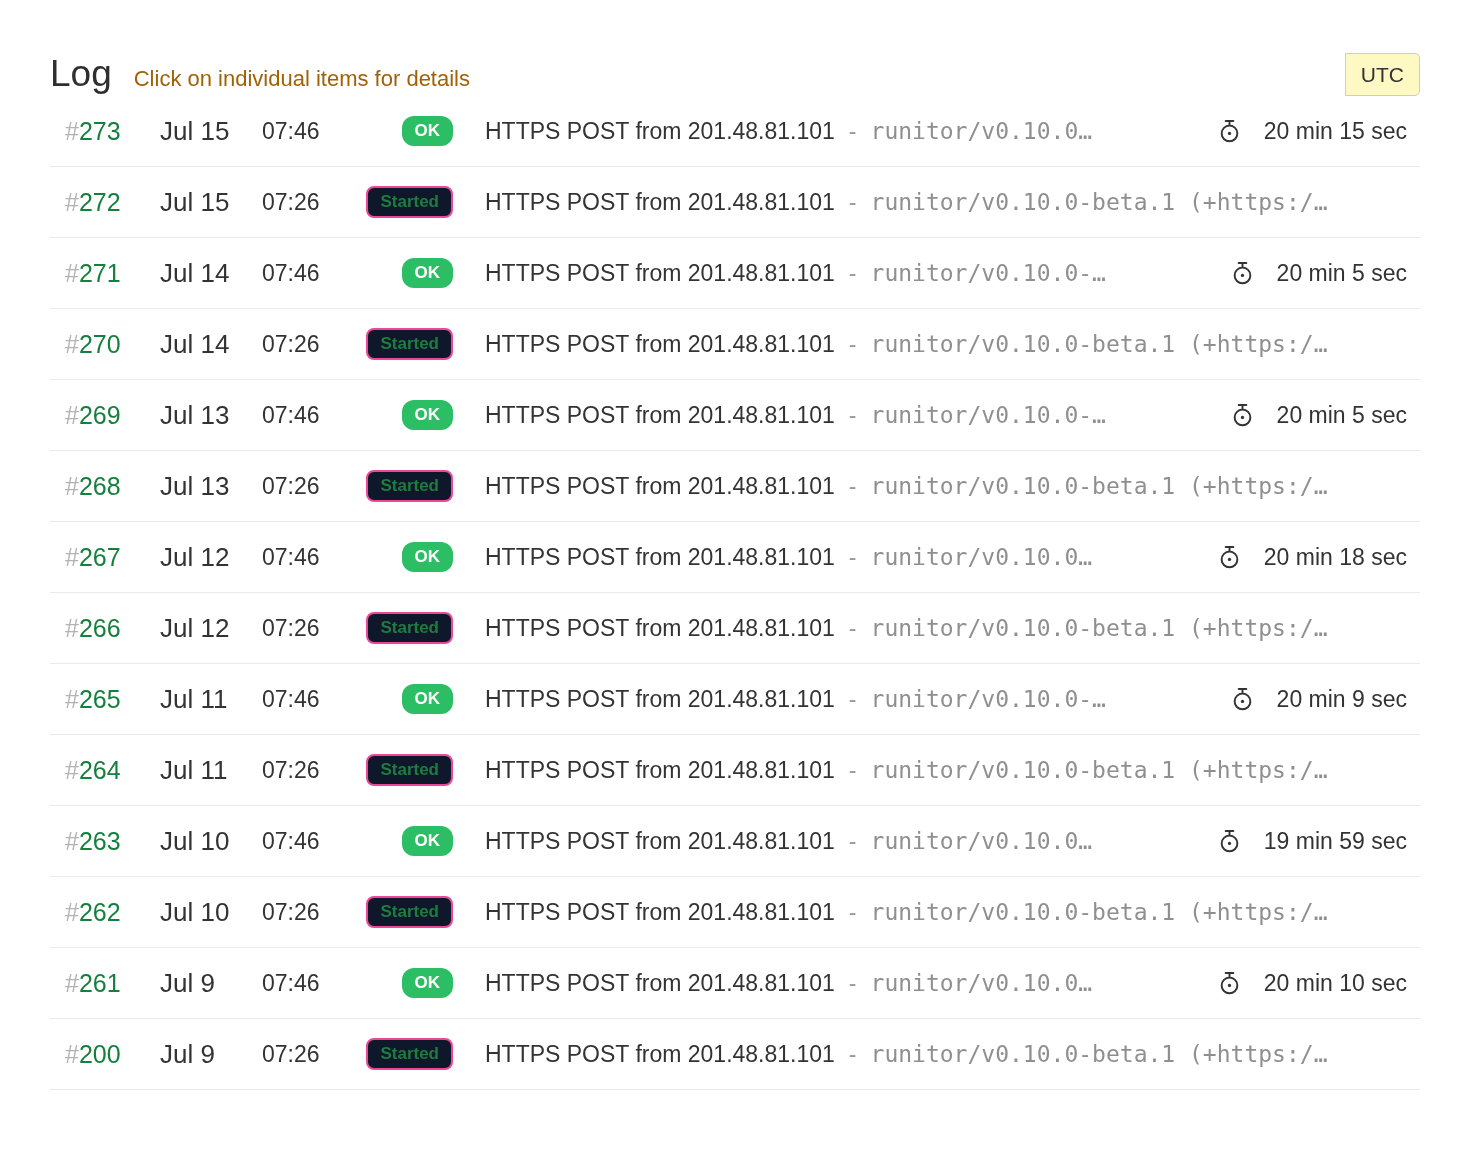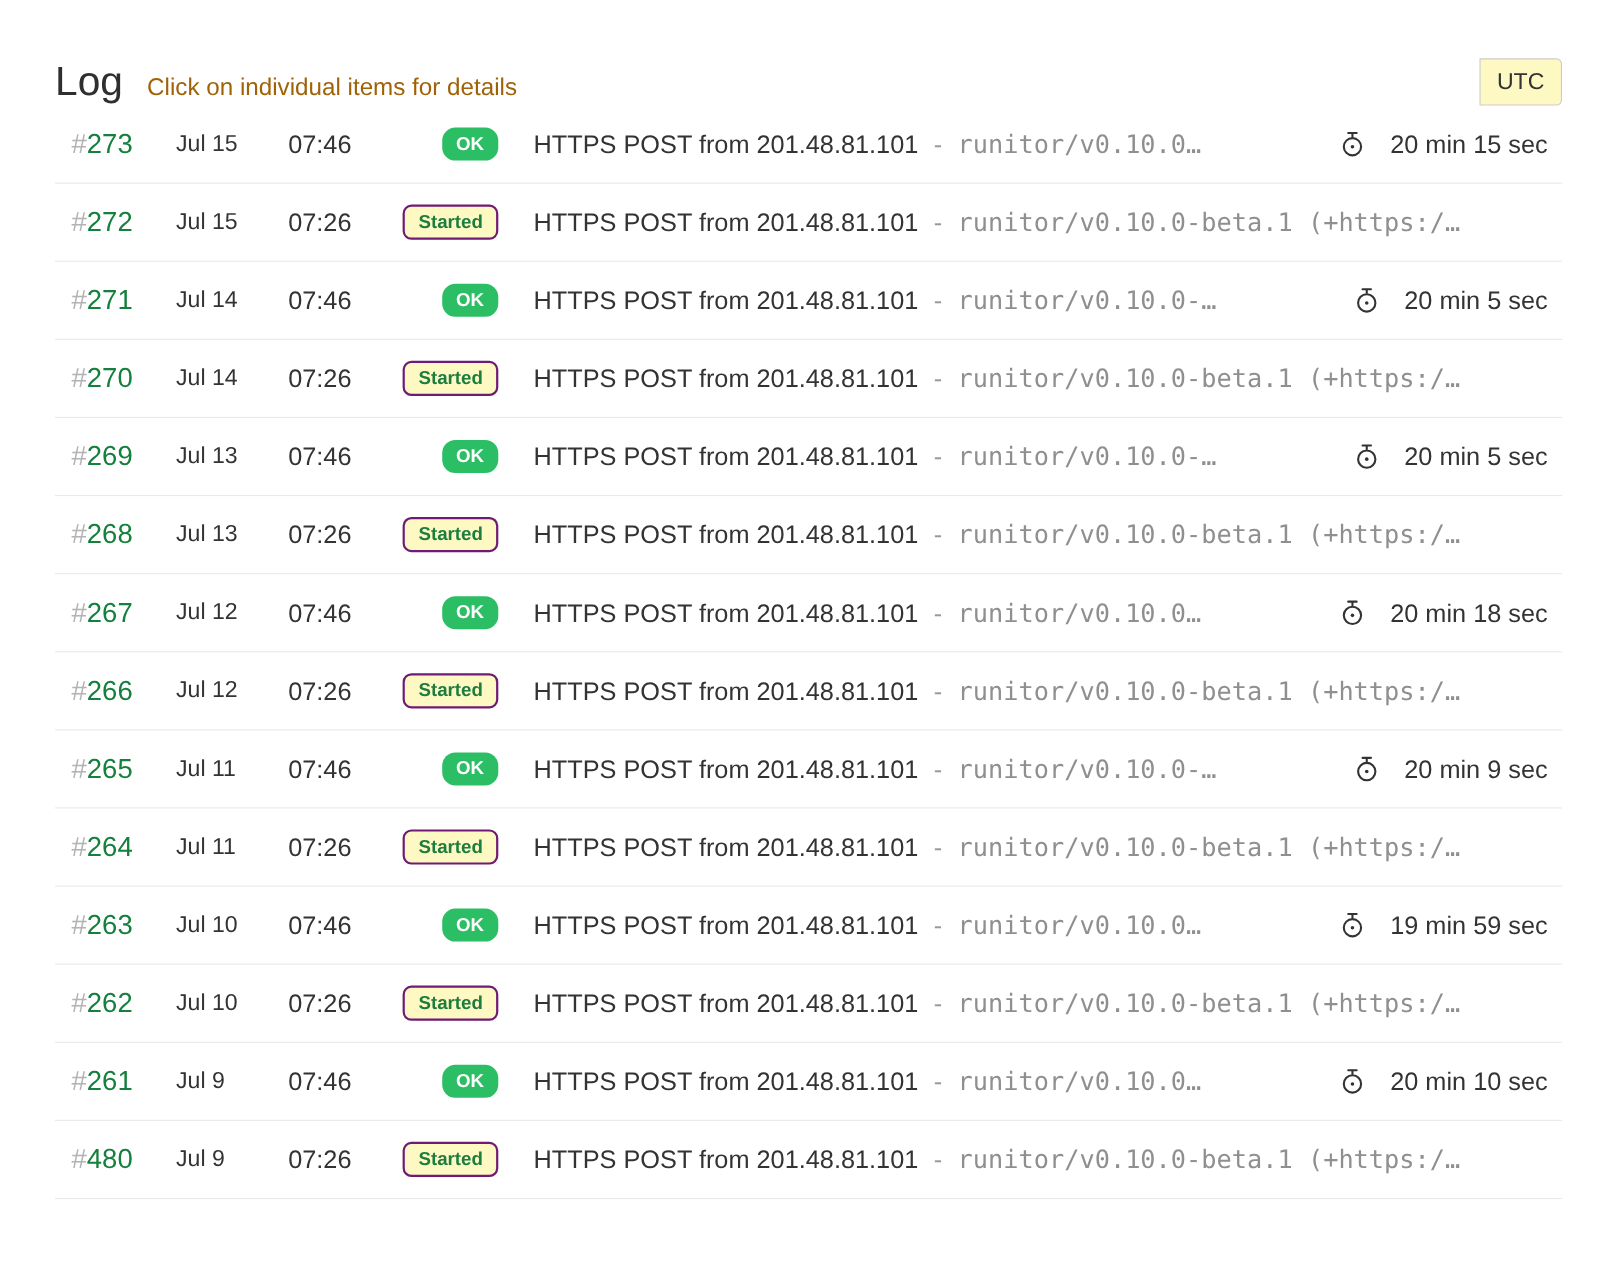--- a/index.html
+++ b/index.html
@@ -47,40 +47,40 @@
     display: flex;
     align-items: center;
     height: 71px;
     padding: 0 13px 0 15px;
     border-bottom: 1px solid #e9e9e9;
     cursor: pointer;
   }
   .col-num  { width: 95px;  font-size: 25px; white-space: nowrap; }
   .num-hash { color: #b3b3b3; }
   .num-val  { color: #15803d; text-align: center; }
-  .col-date { width: 102px; font-size: 21px; white-space: nowrap; }
+  .col-date { width: 102px; font-size: 26px; white-space: nowrap; }
   .col-time { width: 98px;  font-size: 23px; white-space: nowrap; }
   .col-badge {
     width: 93px;
     display: flex;
     justify-content: flex-end;
     flex-shrink: 0;
   }
   .badge { font-weight: bold; white-space: nowrap; }
   .badge-ok {
     background: #2cbe64;
     color: #ffffff;
     font-size: 17px;
     padding: 5px 13px;
     border-radius: 12px;
   }
   .badge-started {
-    background: #fef9c3;
+    background: #0f172a;
     color: #1d7d3f;
-    border: 2px solid #701a75;
+    border: 2px solid #ec4899;
     font-size: 17px;
     padding: 4px 12px;
     border-radius: 8px;
   }
   .col-desc {
     flex: 1;
     margin-left: 32px;
     white-space: nowrap;
     overflow: hidden;
     font-size: 23px;
@@ -313,21 +313,21 @@
         <line x1="8" y1="2" x2="16" y2="2"></line>
         <line x1="12" y1="2.5" x2="12" y2="5.5"></line>
         <circle cx="12" cy="15" r="8.2"></circle>
         <circle cx="12" cy="15" r="1.7" fill="#333333" stroke="none"></circle>
       </svg>
       <span class="duration-text">20 min 10 sec</span>
     </span>
   </div>
 
   <div class="log-row">
-    <span class="col-num"><span class="num-hash">#</span><span class="num-val">480</span></span>
+    <span class="col-num"><span class="num-hash">#</span><span class="num-val">200</span></span>
     <span class="col-date">Jul 9</span>
     <span class="col-time">07:26</span>
     <span class="col-badge">
       <span class="badge badge-started">Started</span>
     </span>
     <span class="col-desc"><span class="desc-main">HTTPS POST from 201.48.81.101</span><span class="desc-dash">-</span><span class="desc-agent">runitor/v0.10.0-beta.1 (+https:/…</span></span>
 
   </div>
 </div>
 

